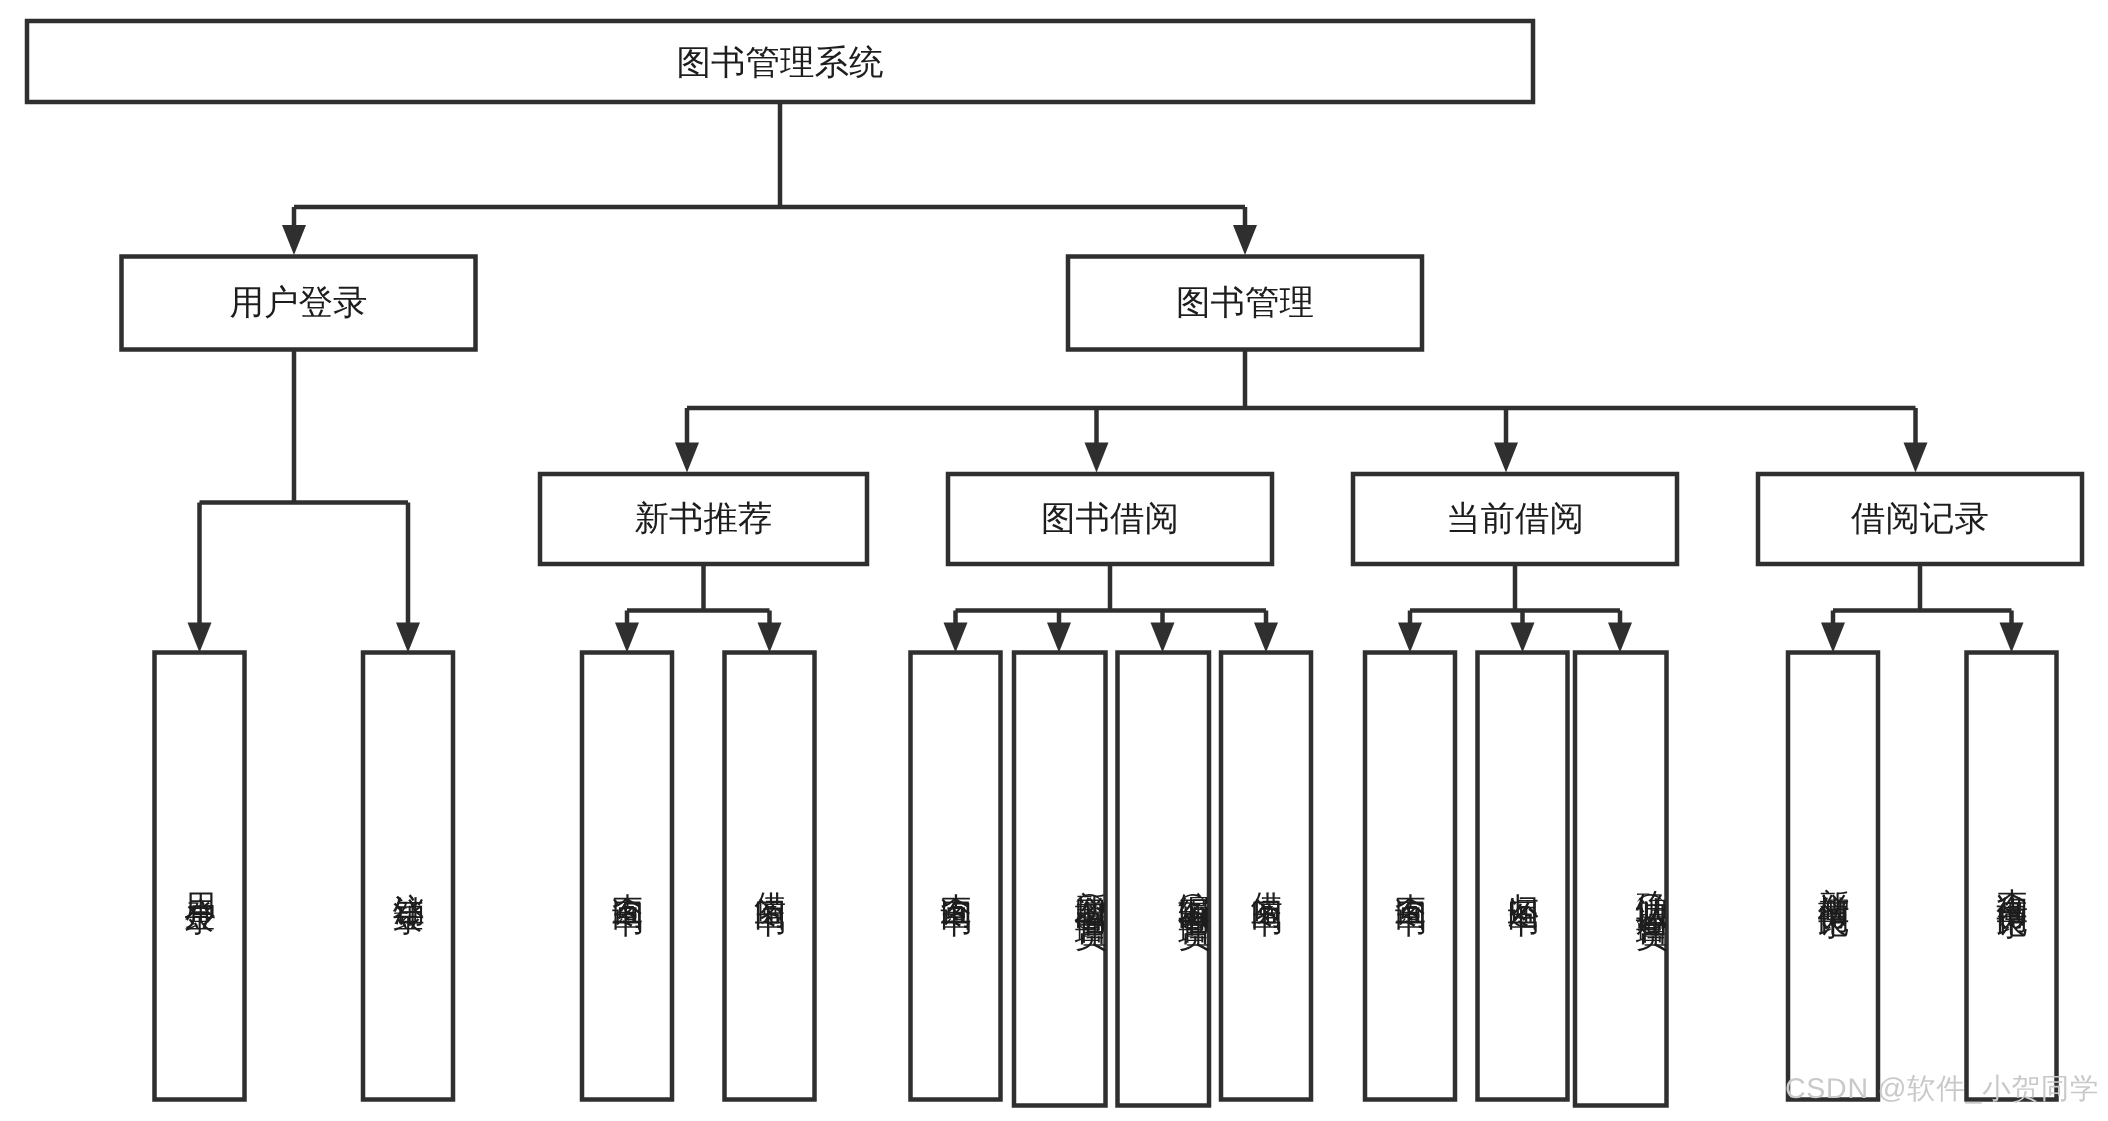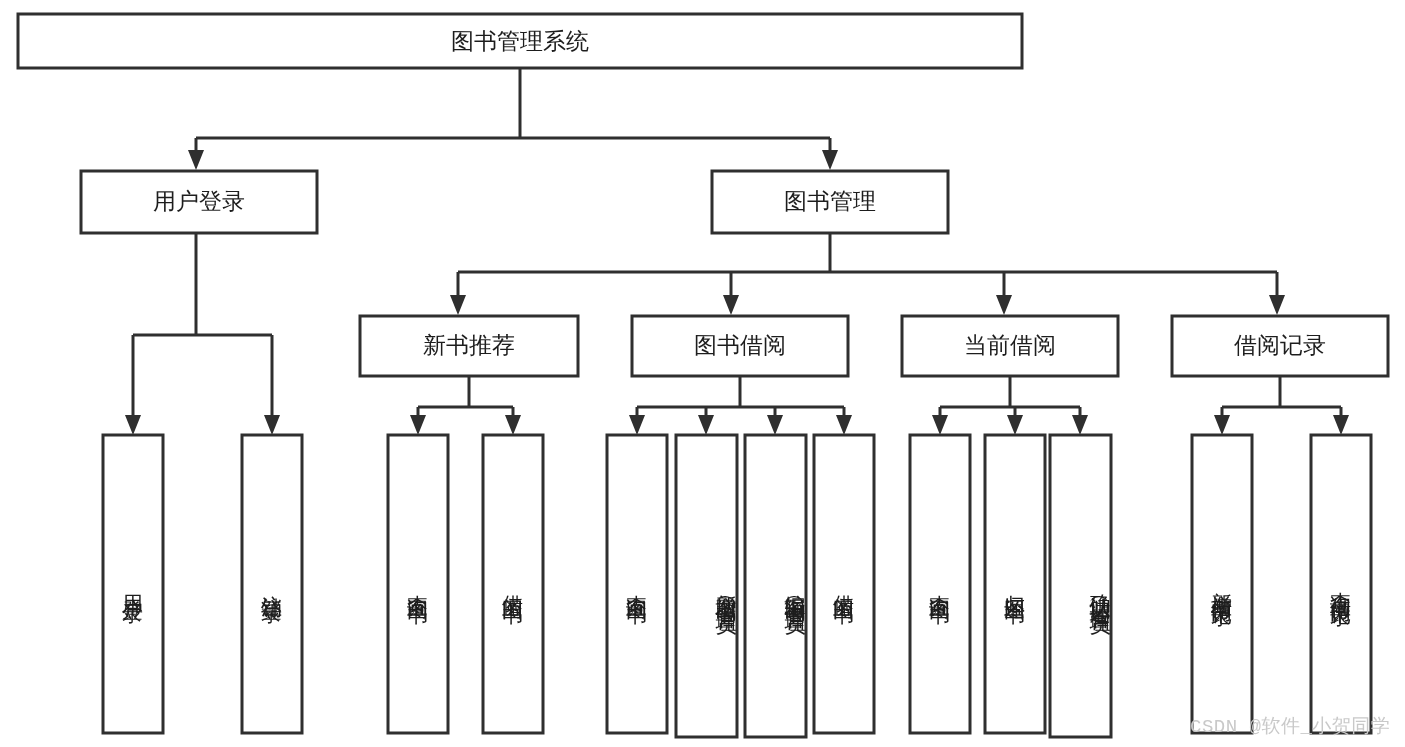--- a/index.html
+++ b/index.html
@@ -66,21 +66,21 @@
     pointer-events: none;
   }
   .v-label-box.align-top {
     justify-content: flex-start;
     padding-top: 4px;
   }
   #watermark {
     position: absolute;
     left: 1190px;
     top: 713px;
-    font-family: Liberation Mono, monospace;
+    font-family: Liberation Sans, sans-serif;
     font-size: 19px;
     color: #c9c9c9;
     white-space: nowrap;
     letter-spacing: 0.5px;
   }
 </style>
 </head>
 <body>
 
 <div id="diagram-root">

